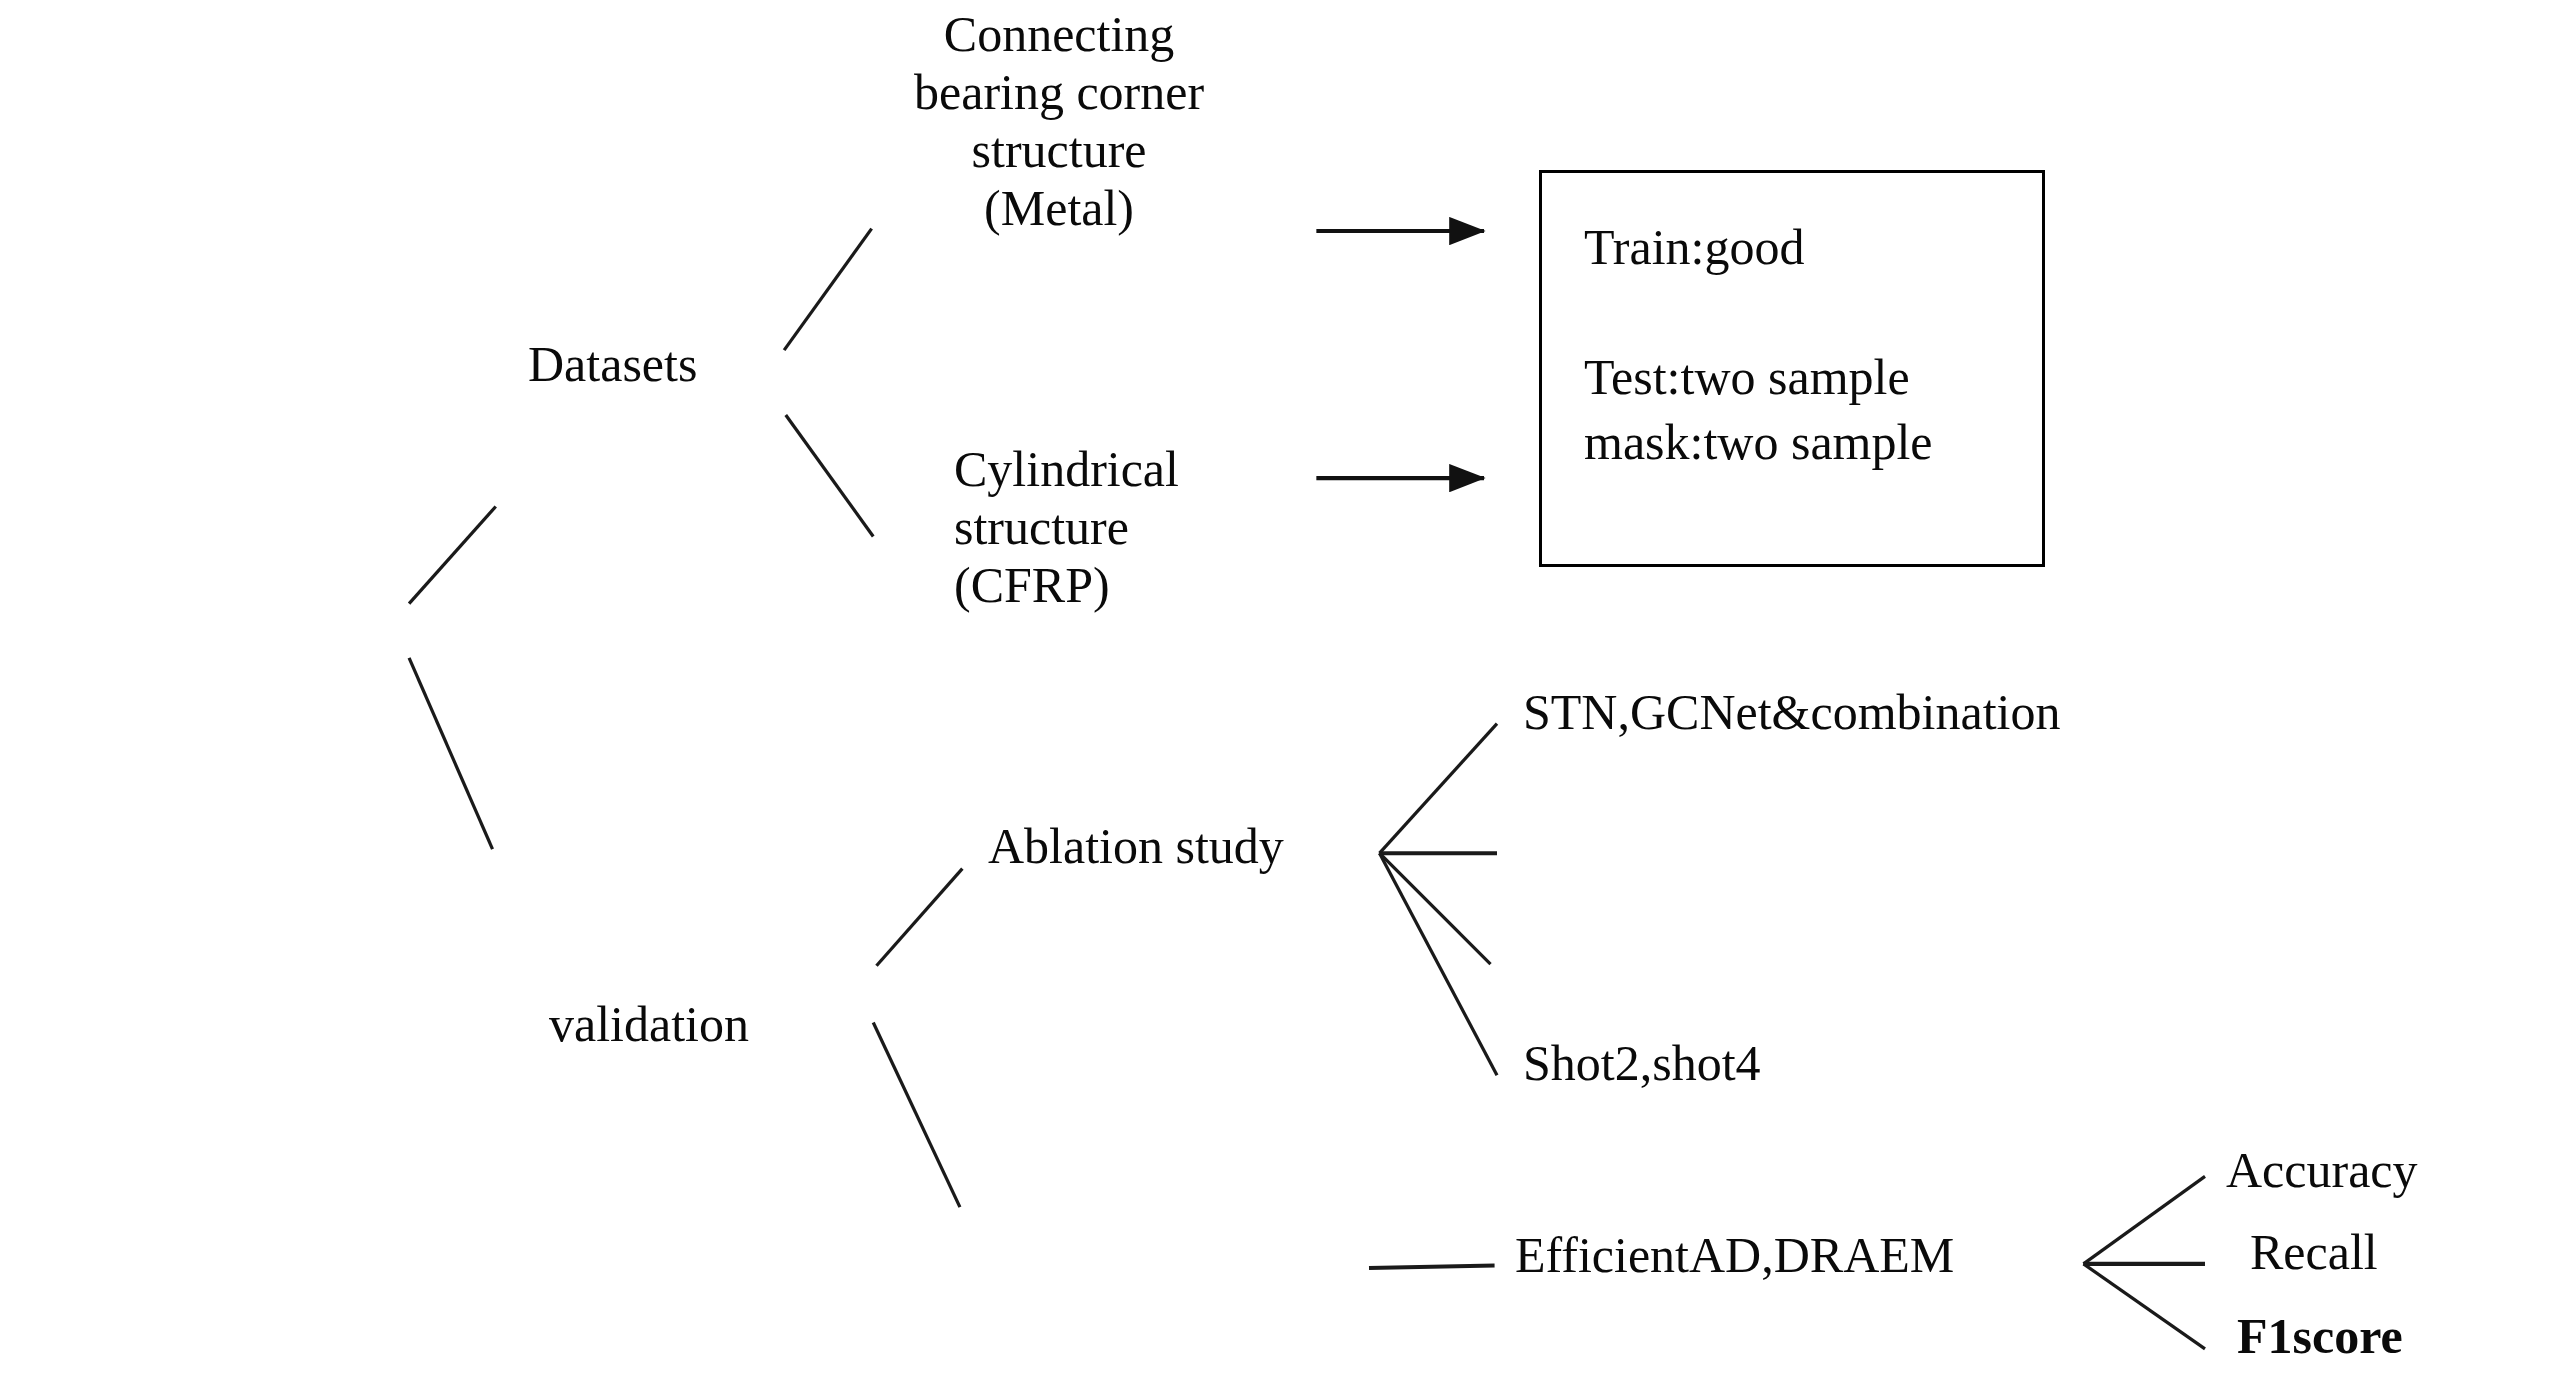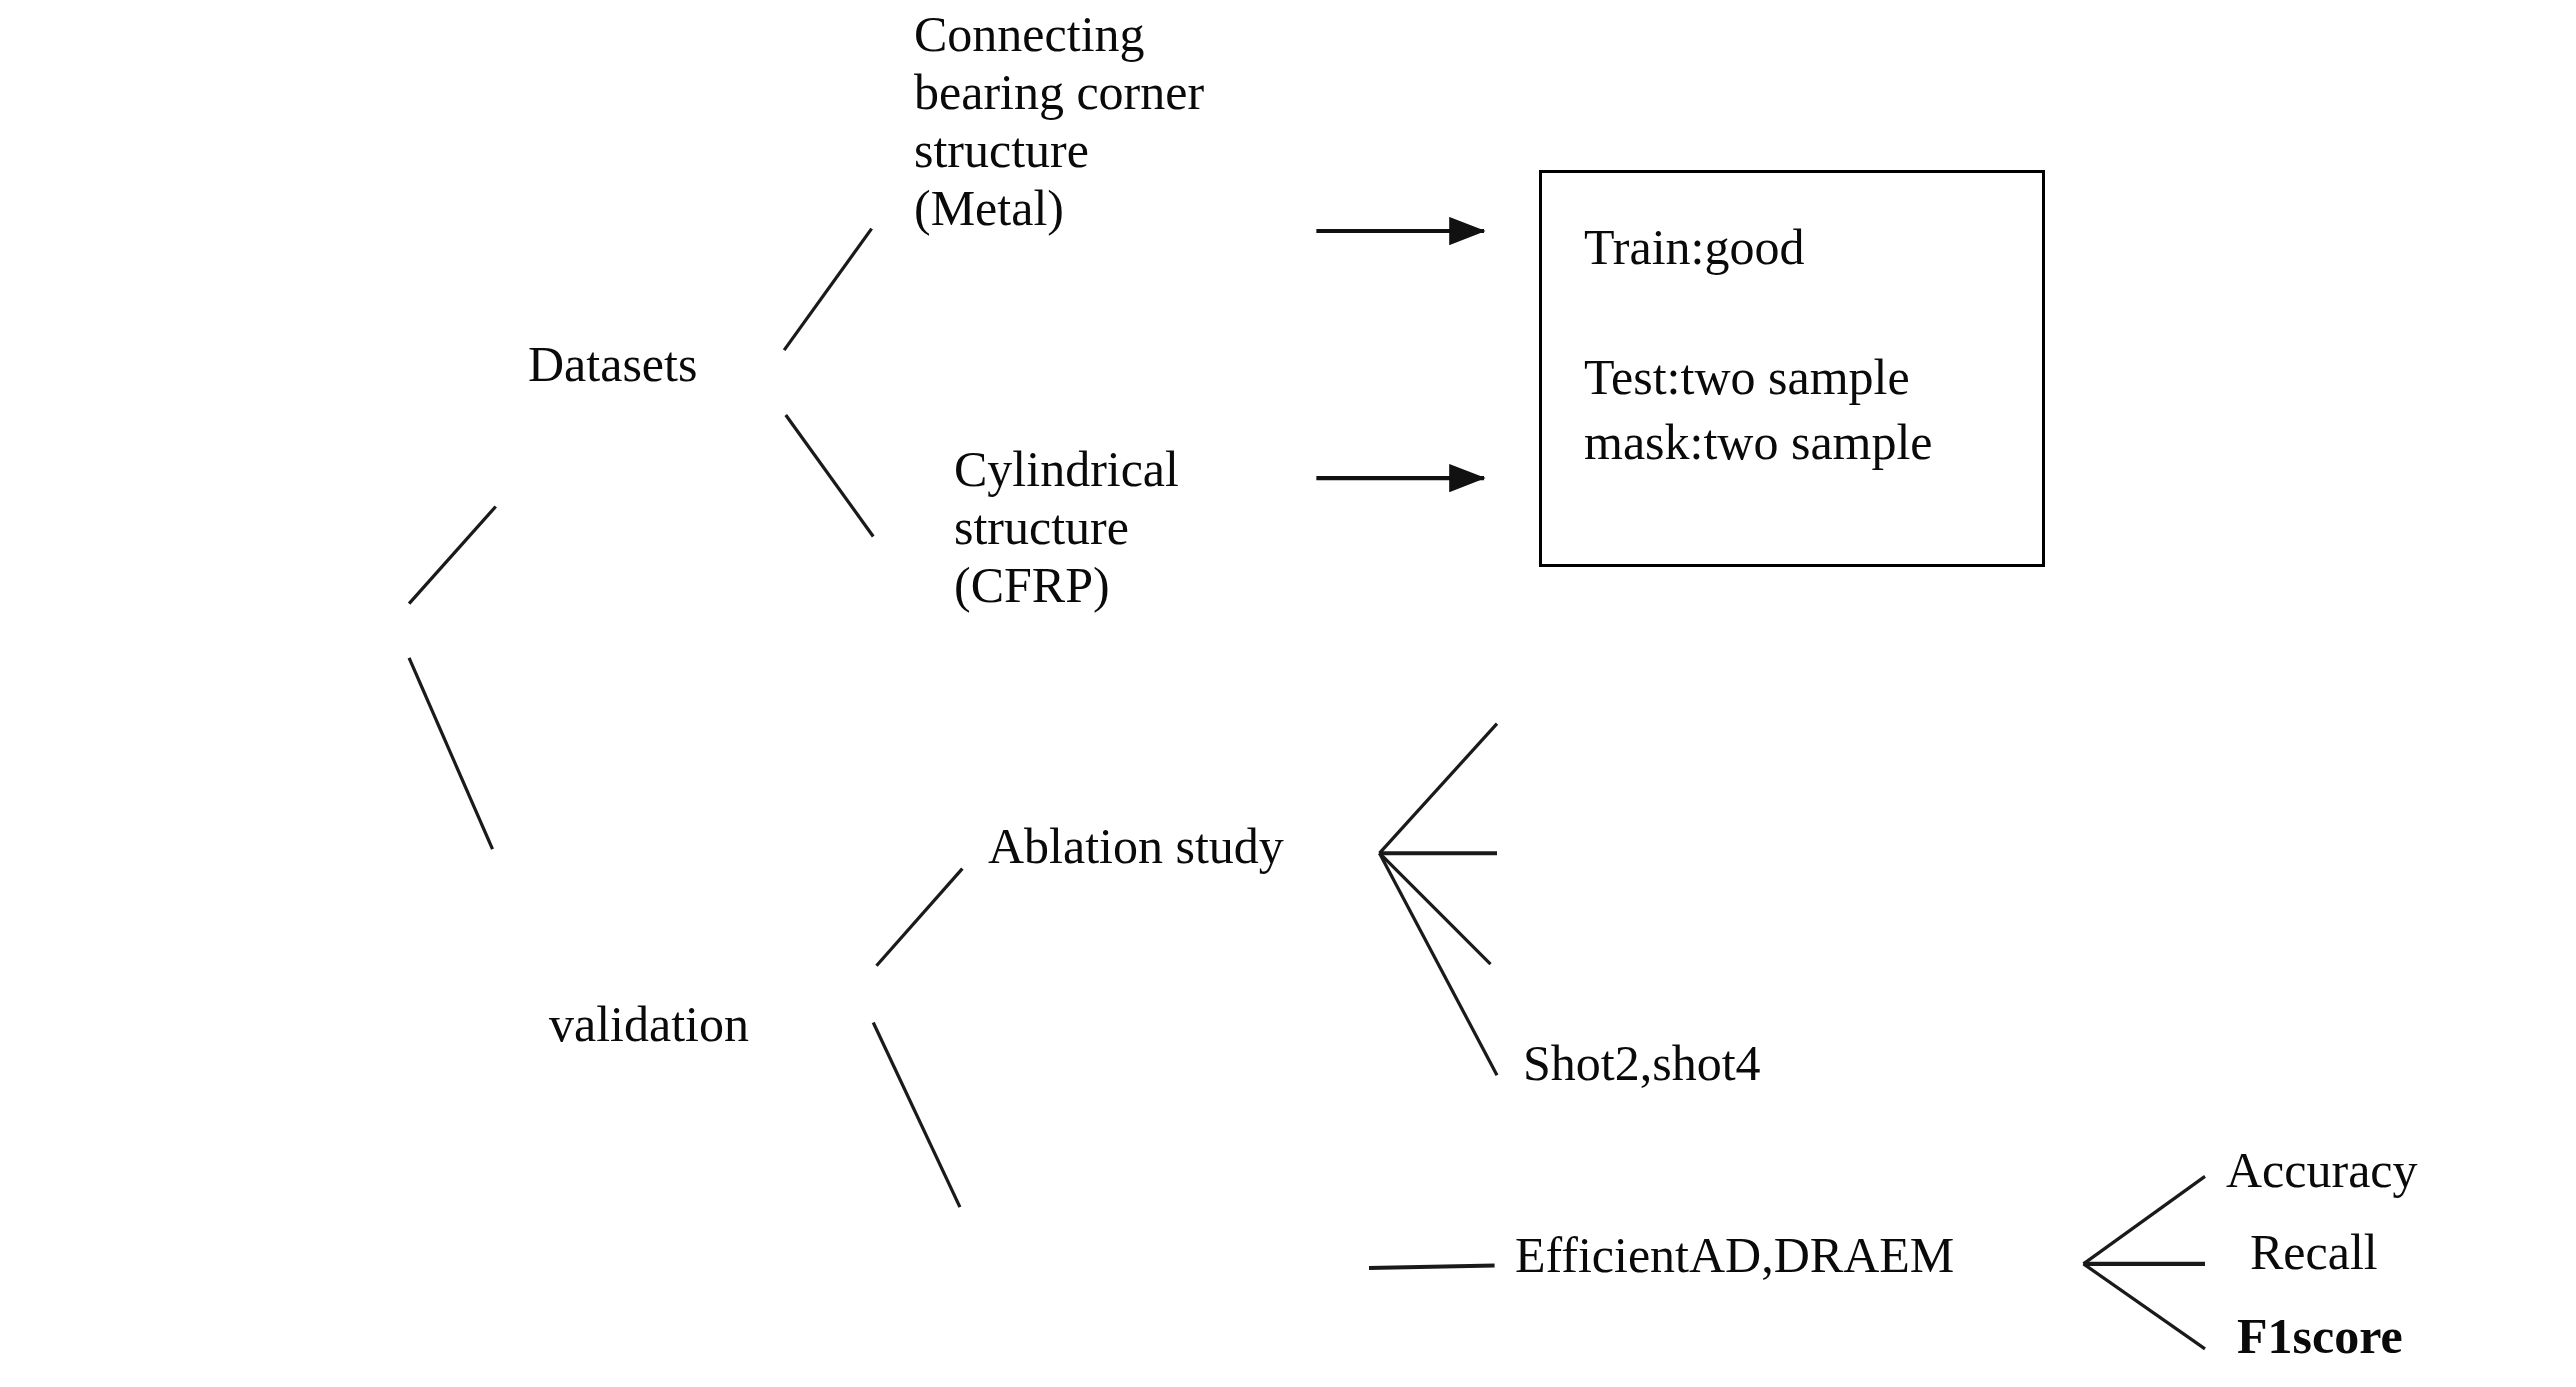--- a/index.html
+++ b/index.html
@@ -83,38 +83,39 @@
     <line x1="2572" y1="1560" x2="2722" y2="1452" stroke="#1a1a1a" stroke-width="4"></line>
     <line x1="2572" y1="1560" x2="2722" y2="1560" stroke="#1a1a1a" stroke-width="5"></line>
     <line x1="2572" y1="1560" x2="2722" y2="1665" stroke="#1a1a1a" stroke-width="4"></line>
   </svg>
 
 
   <div class="node" style="left:528px; top:335px;">Datasets</div>
 
   <div class="node" style="left:549px; top:995px;">validation</div>
 
-  <div class="node multiline" style="left:914px; top:4.9px;">Connecting
+  <div class="node multiline" style="left:914px; top:4.9px;text-align:center;">Connecting
 bearing corner
 structure
 (Metal)</div>
 
   <div class="node multiline" style="left:914px; top:440px;margin-left:40px;">Cylindrical
 structure
 (CFRP)</div>
 
   <div class="databox" style="left:1539px; top:170px; width:506px; height:397px;"></div>
   <div class="databox-text" style="left:1584px; top:215px; width:454px;">Train:good
 
 Test:two sample
 mask:two sample</div>
 
   <div class="node" style="left:988px; top:817px;">Ablation study</div>
 
 
+  <div class="node" style="left:1523px; top:683px;">STN,GCNet&amp;combination</div>
 
 
 
   <div class="node" style="left:1523px; top:1034px;">Shot2,shot4</div>
 
   <div class="node" style="left:1515px; top:1226px;">EfficientAD,DRAEM</div>
 
   <div class="node" style="left:2218px; top:1141px;margin-left:8px;">Accuracy</div>
 
   <div class="node" style="left:2250px; top:1223px;">Recall</div>

